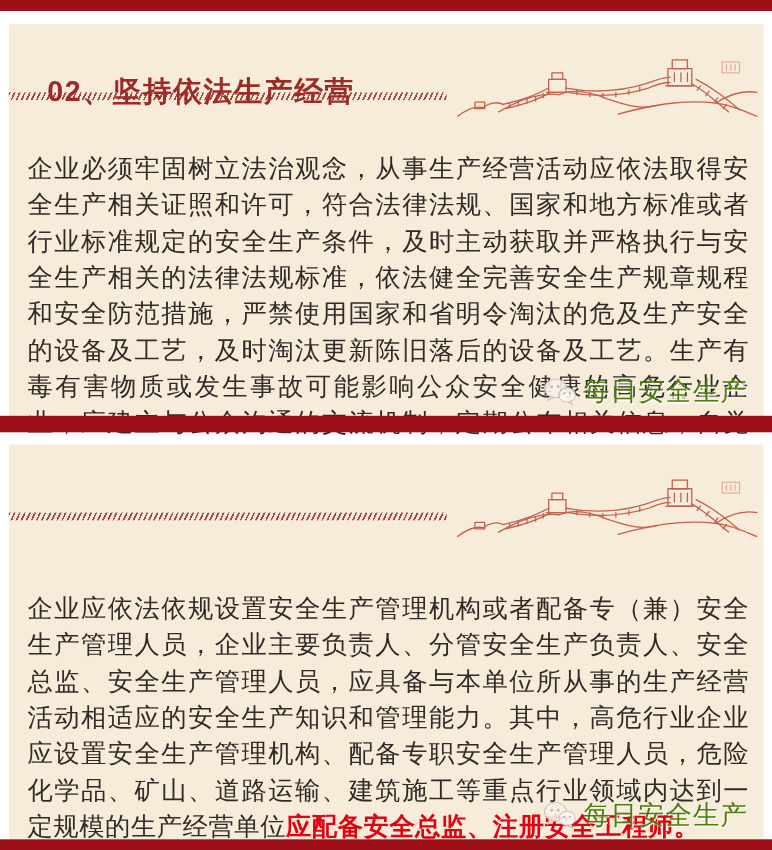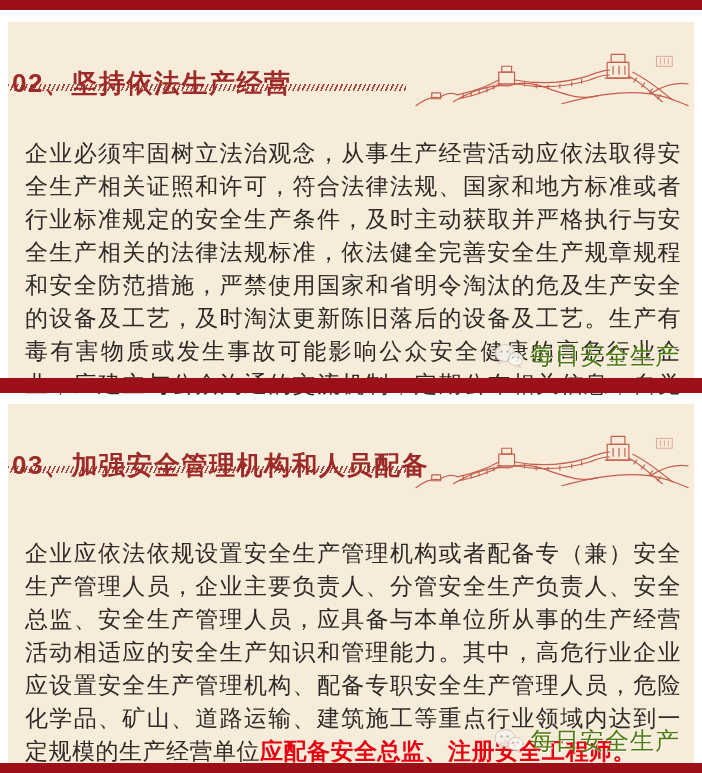--- a/index.html
+++ b/index.html
@@ -13,21 +13,21 @@
   .bar.mid{top:378px;height:15px;}
   .bar.bottom{top:763px;height:10px;}
 
   .card{
     position:absolute;left:8px;width:686px;background:#f7ebd9;
   }
   .card.first{top:22px;height:356px;}
   .card.second{top:404px;height:359px;}
 
   .section-title{
-    position:absolute;left:4px;top:22px;
+    position:absolute;left:35px;top:22px;
     font-size:26px;font-weight:bold;color:#9c2a28;
     letter-spacing:1.5px;white-space:nowrap;
   }
   .hatch{
     position:absolute;left:0;top:62px;width:398px;height:7px;
     background:repeating-linear-gradient(115deg,
       #9c2a28 0px,#9c2a28 1.5px,transparent 1.5px,transparent 4.2px);
     opacity:.85;
   }
   .illustration{
@@ -104,21 +104,20 @@
       <circle cx="19" cy="14.5" r="1" fill="#b9b1a4"></circle>
       <circle cx="24" cy="14.5" r="1" fill="#b9b1a4"></circle>
     </svg>
     <span class="wm-label">每日安全生产</span>
   </div>
 </section>
 
 <div class="bar mid"></div>
 
 <section class="card second">
-  <h2 class="section-title">03、加强安全管理机构和人员配备</h2>
   <div class="hatch"></div>
 
   <svg class="illustration" viewBox="0 0 280 66">
     <g fill="none" stroke="#c4604f" stroke-width="1.2" stroke-linecap="round" stroke-linejoin="round">
       <path d="M2,56 C10,50 18,46 26,48 C30,44 38,42 44,45"></path>
       <rect x="18" y="43" width="9" height="6"></rect>
       <path d="M40,52 C60,40 78,34 96,36 C110,30 126,34 140,40 C158,46 170,50 186,46"></path>
       <rect x="86" y="22" width="16" height="12"></rect>
       <rect x="89" y="16" width="10" height="6"></rect>
       <path d="M84,34 l20,0"></path>

